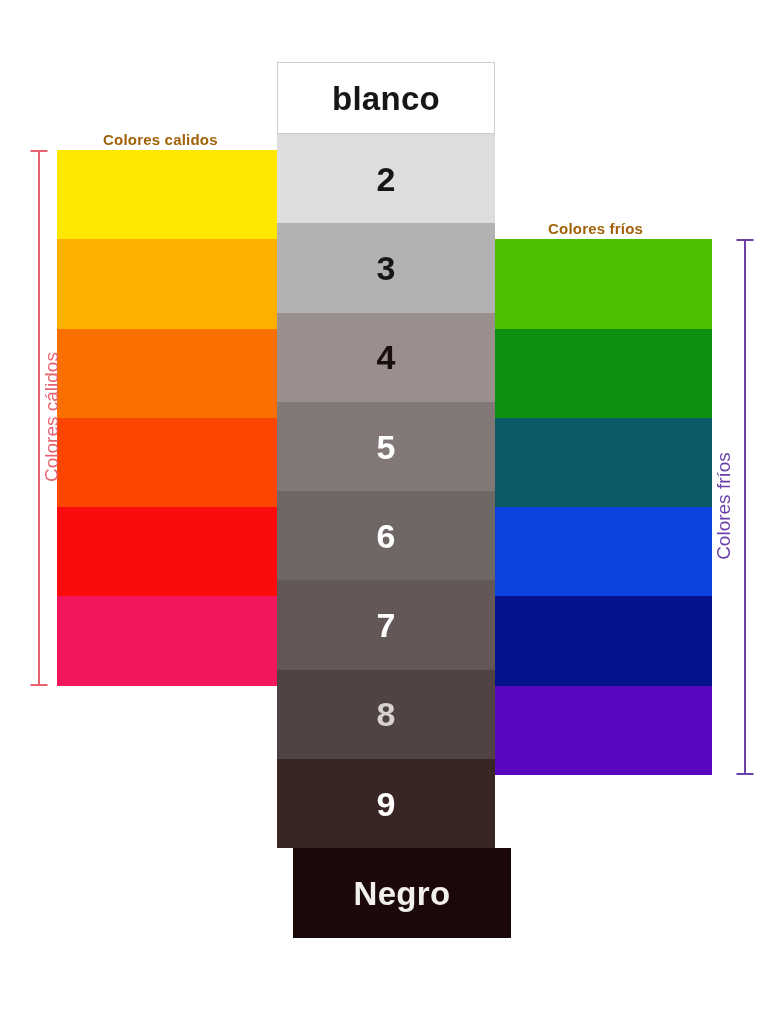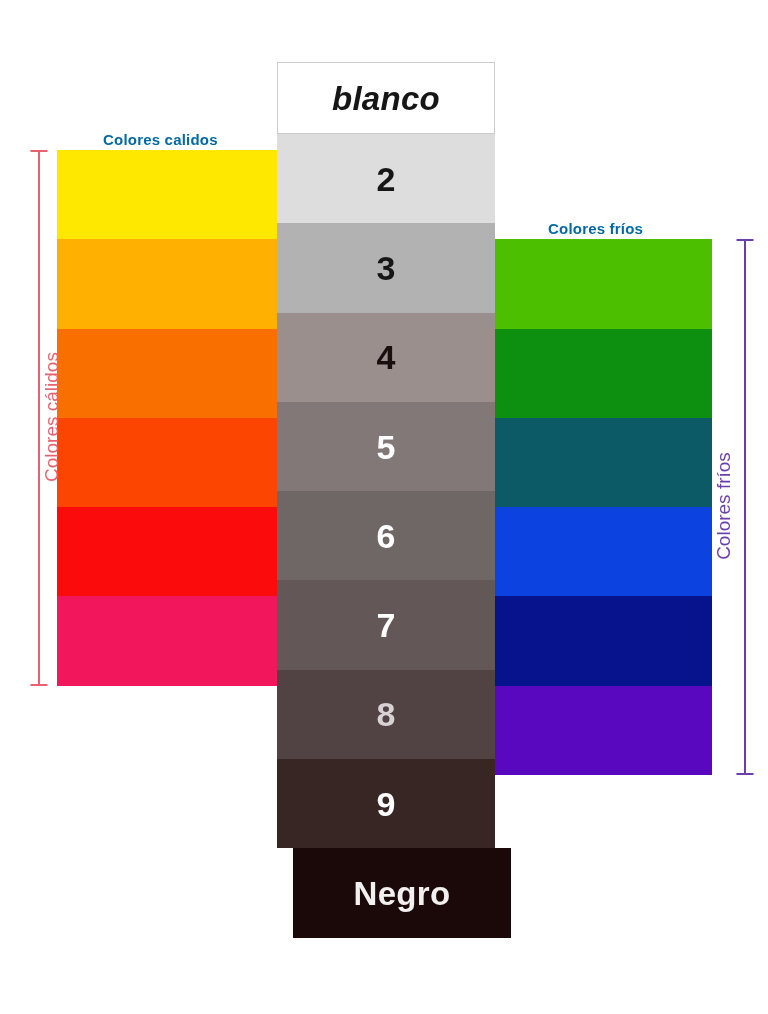--- a/index.html
+++ b/index.html
@@ -75,21 +75,21 @@
     height: 538px;
     z-index: 2;
   }
   #cool-column .swatch { width: 217px; }
 
   
   .caption-top {
     position: absolute;
     font-size: 15px;
     font-weight: bold;
-    color: #0369a1;
+    color: #a16207;
     letter-spacing: 0.2px;
     white-space: nowrap;
     z-index: 6;
   }
   #caption-warm {
     left: 103px;
     top: 131px;
   }
   #caption-cool {
     left: 548px;
@@ -195,21 +195,21 @@
   <div class="column" id="cool-column" style="top: 239.3px;">
       <div class="swatch" style="background: rgb(76, 191, 0); height: 89.3px;"></div>
       <div class="swatch" style="background: rgb(13, 143, 16); height: 89.3px;"></div>
       <div class="swatch" style="background: rgb(11, 90, 102); height: 89.3px;"></div>
       <div class="swatch" style="background: rgb(11, 66, 224); height: 89.3px;"></div>
       <div class="swatch" style="background: rgb(6, 19, 140); height: 89.3px;"></div>
       <div class="swatch" style="background: rgb(90, 7, 192); height: 89.3px;"></div>
     </div>
 
   <div class="column" id="value-column">
-      <div class="swatch" style="background: rgb(255, 255, 255); height: 72px; border: 1px solid rgb(204, 204, 204); font-style: italic;">
+      <div class="swatch" style="background: rgb(255, 255, 255); height: 72px; border: 1px solid rgb(204, 204, 204);">
         <span class="value-label v-word" style="color: rgb(22, 22, 22);">blanco</span>
       </div>
       <div class="swatch" style="background: rgb(221, 221, 221); height: 89.3px;">
         <span class="value-label v-num" style="color: rgb(22, 22, 22);">2</span>
       </div>
       <div class="swatch" style="background: rgb(178, 178, 178); height: 89.3px;">
         <span class="value-label v-num" style="color: rgb(22, 22, 22);">3</span>
       </div>
       <div class="swatch" style="background: rgb(154, 143, 140); height: 89.3px;">
         <span class="value-label v-num" style="color: rgb(26, 15, 15);">4</span>

